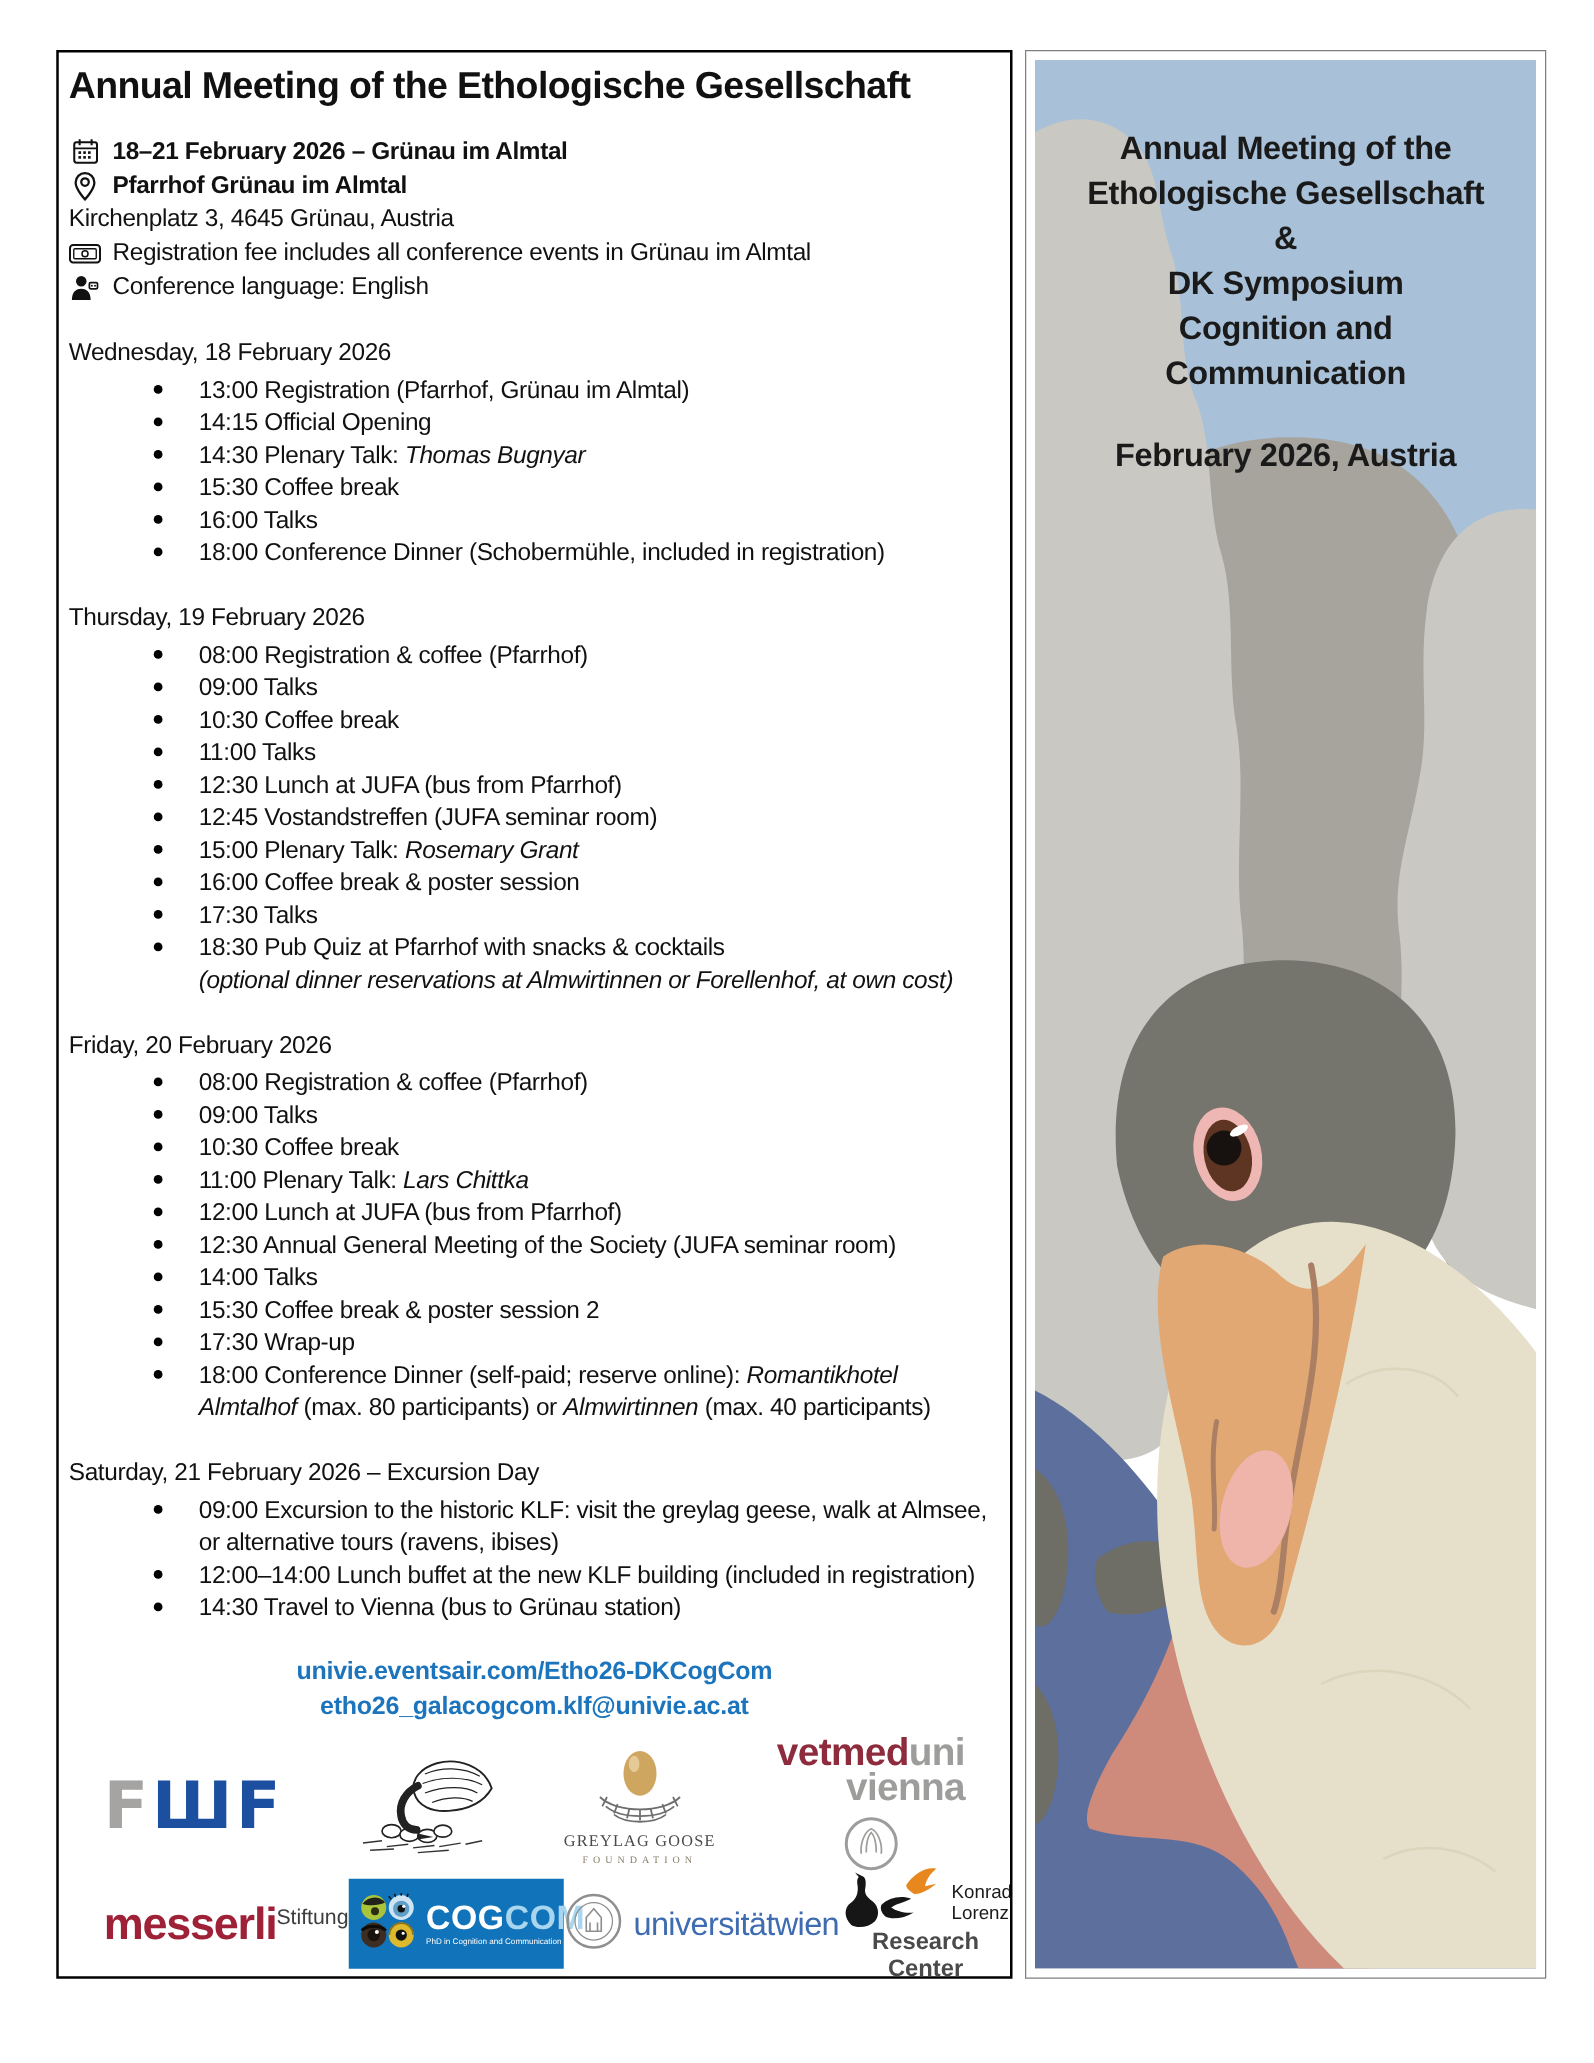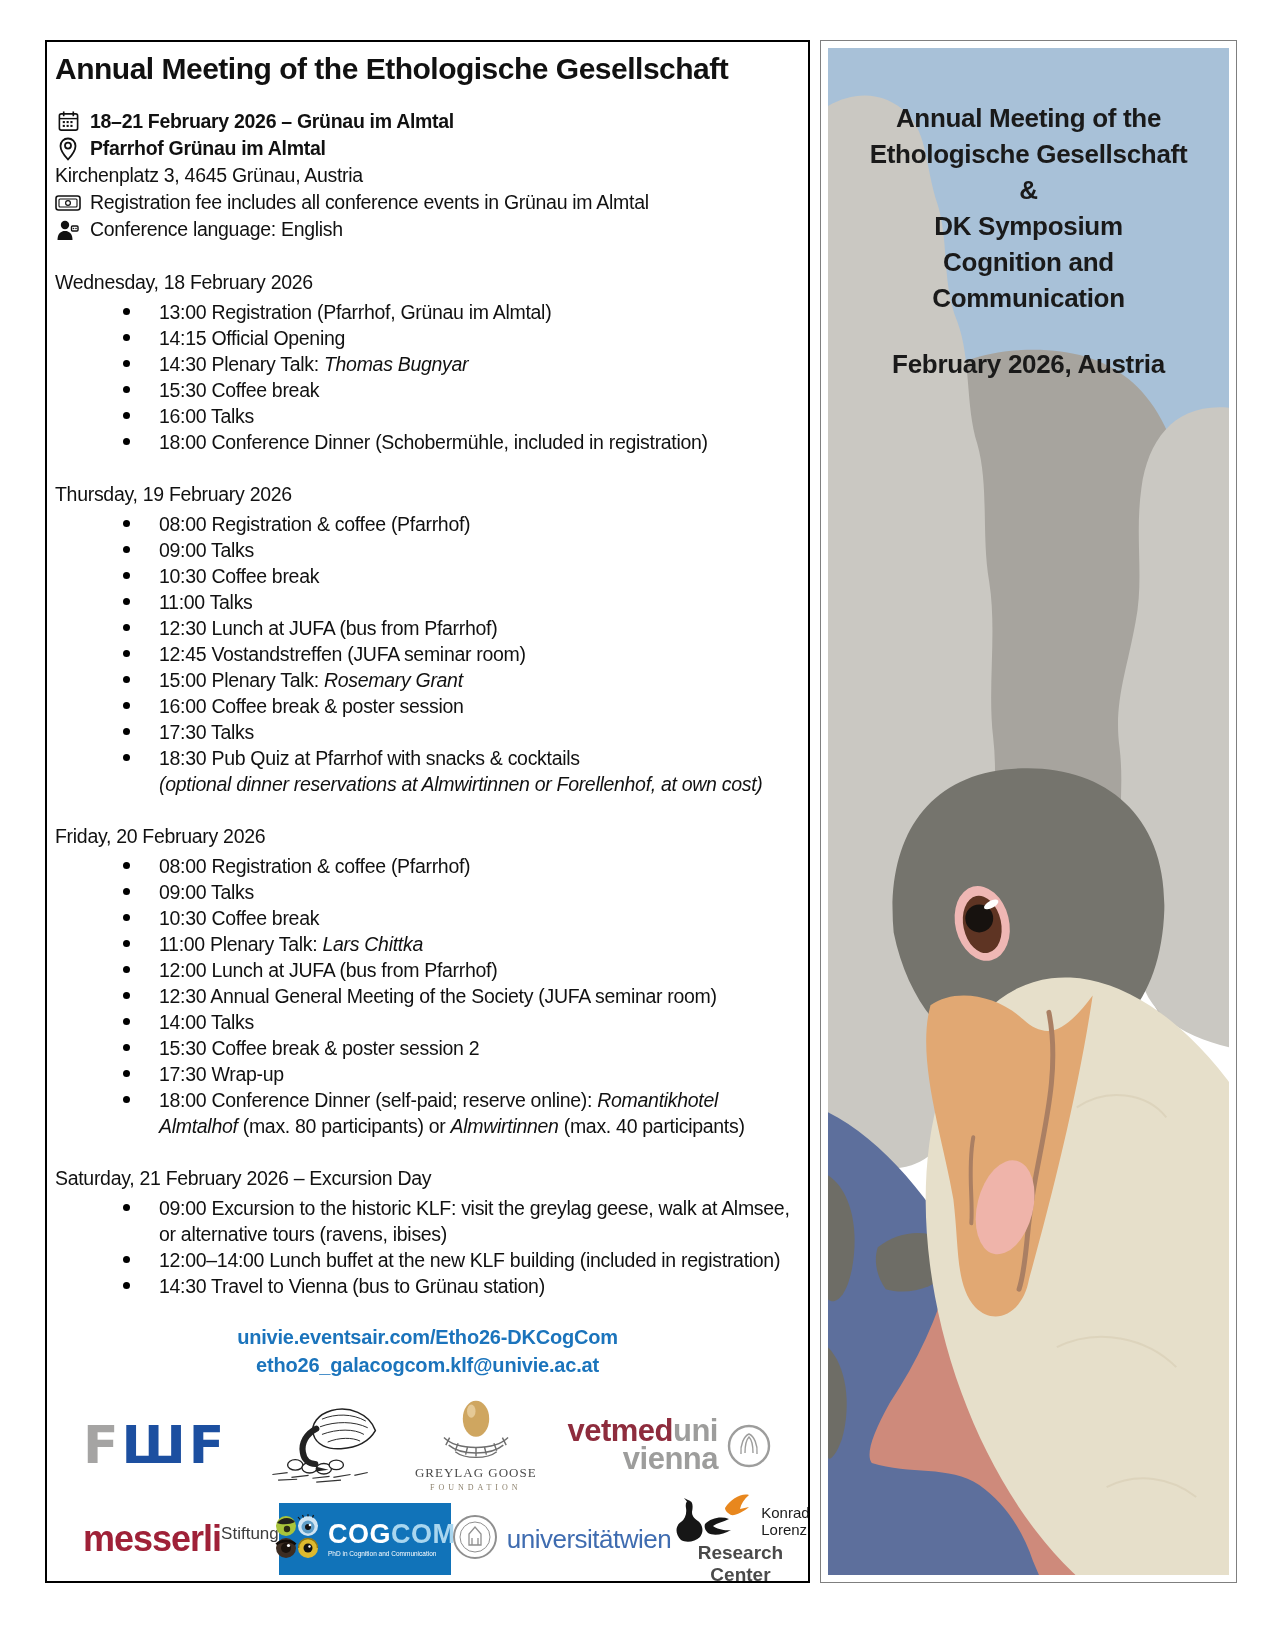--- a/index.html
+++ b/index.html
@@ -23,29 +23,29 @@
   .day li .note{display:block;font-style:italic;}
   .links{margin-top:24px;text-align:center;}
   .links a{display:block;font-size:20px;font-weight:700;text-decoration:none;line-height:28px;letter-spacing:-0.2px;}
   
   .logo-row{display:flex;align-items:center;justify-content:space-between;padding:0 28px;margin-top:22px;height:88px;}
   .logo-row2{margin-top:8px;height:84px;}
   .fwf{font-family:"DejaVu Sans",sans-serif;font-size:52px;font-weight:700;letter-spacing:3px;line-height:52px;}
   .ggf{display:flex;flex-direction:column;align-items:center;}
   .ggf-l1{font-family:"Liberation Serif",serif;font-size:13px;color:#4a4a4a;letter-spacing:1px;margin-top:1px;}
   .ggf-l2{font-family:"Liberation Serif",serif;font-size:8px;color:#8a7f6a;letter-spacing:4px;margin-top:2px;}
-  .vetmed{display:flex;align-items:flex-end;gap:8px;}
+  .vetmed{display:flex;align-items:center;gap:8px;flex-direction:column;}
   .vm-l1{font-size:31px;line-height:28px;letter-spacing:-0.5px;}
   .vm-red{color:#8e2c3d;font-weight:700;}
   .vm-gray{color:#9d9d9c;font-weight:700;}
   .vm-l2{font-size:31px;line-height:28px;text-align:right;letter-spacing:-0.5px;}
   .messerli{display:flex;}
   .ms-name{font-size:36px;font-weight:700;color:#9f2138;line-height:34px;letter-spacing:-1px;}
   .ms-sub{font-size:17px;color:#3d3d3d;text-align:right;margin-top:2px;}
-  .cogcom-box{display:flex;align-items:center;gap:8px;background:#1173b9;width:172px;height:72px;padding:5px 8px;box-sizing:border-box;justify-content:center;}
+  .cogcom-box{display:flex;align-items:center;gap:8px;background:#1173b9;width:172px;height:72px;padding:5px 8px;box-sizing:border-box;}
   .cc-text{display:flex;flex-direction:column;}
   .cc-name{font-size:27px;font-weight:700;line-height:26px;letter-spacing:0.5px;}
   .cc-cog{color:#ffffff;}
   .cc-com{color:#a9d6ef;}
   .cc-sub{font-size:6.5px;color:#fff;margin-top:3px;white-space:nowrap;}
   .univie{display:flex;align-items:center;gap:8px;}
   .uv-text{display:flex;flex-direction:row;line-height:24px;}
   .uv-l1{font-size:26px;color:#3f6cb0;letter-spacing:-0.5px;}
   .uv-l2{font-size:26px;color:#3f6cb0;letter-spacing:-0.5px;}
   .klf{display:flex;flex-direction:column;align-items:center;}

